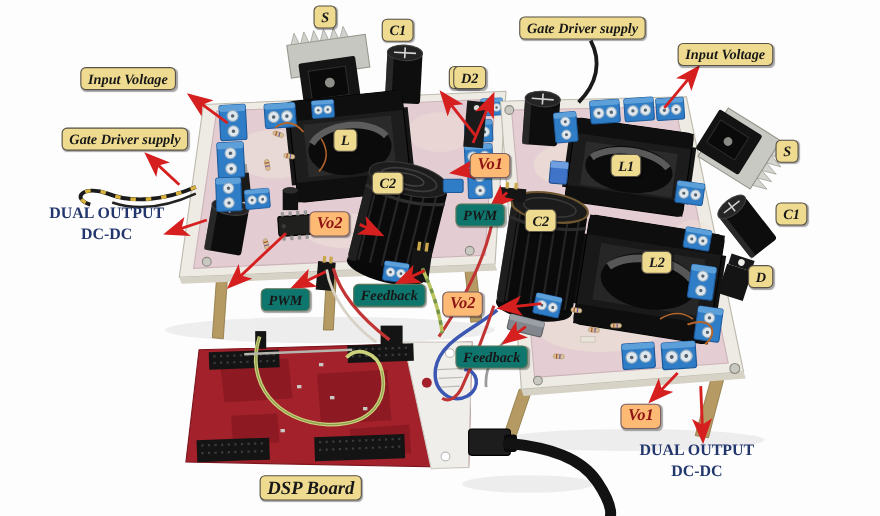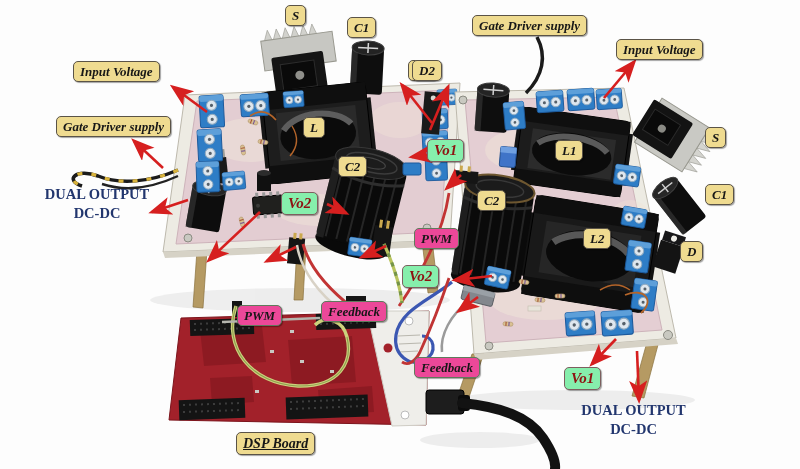--- a/index.html
+++ b/index.html
@@ -3,23 +3,23 @@
 <meta charset="utf-8">
 <style>
   html,body{margin:0;padding:0;background:#ffffff;}
   #stage{position:relative;width:800px;height:469px;background:#fdfdfd;overflow:hidden;
          font-family:"Liberation Serif",serif;}
   #photo{position:absolute;left:0;top:0;z-index:1;}
   .lbl{position:absolute;z-index:5;white-space:nowrap;font-weight:bold;font-style:italic;
        font-size:13px;line-height:17px;padding:1px 6px;color:#171717;
        border:1.3px solid #5a5347;border-radius:5px;box-shadow:1px 1px 1px rgba(0,0,0,.35);}
   .lbl-yellow{background:#efdb90;}
-  .lbl-green{background:#ec4899;border-color:#5f7a5c;margin-top:43px;}
-  .lbl-pink{background:#86efac;color:#8e1313;font-size:15px;line-height:19px;border-color:#7d5f5f;}
-  .lbl-big{font-size:14px;line-height:19px;text-decoration:underline;}
+  .lbl-green{background:#0f766e;border-color:#5f7a5c;}
+  .lbl-pink{background:#fdba74;color:#8e1313;font-size:15px;line-height:19px;border-color:#7d5f5f;}
+  .lbl-big{font-size:17px;line-height:19px;}
   .navy{position:absolute;z-index:5;font-weight:bold;color:#22366e;
         font-size:14.5px;line-height:19px;text-align:center;}
 </style>
 </head>
 <body>
 
 <div id="stage">
 
 <svg id="photo" width="800" height="469" viewBox="0 0 800 469">
   <defs>

